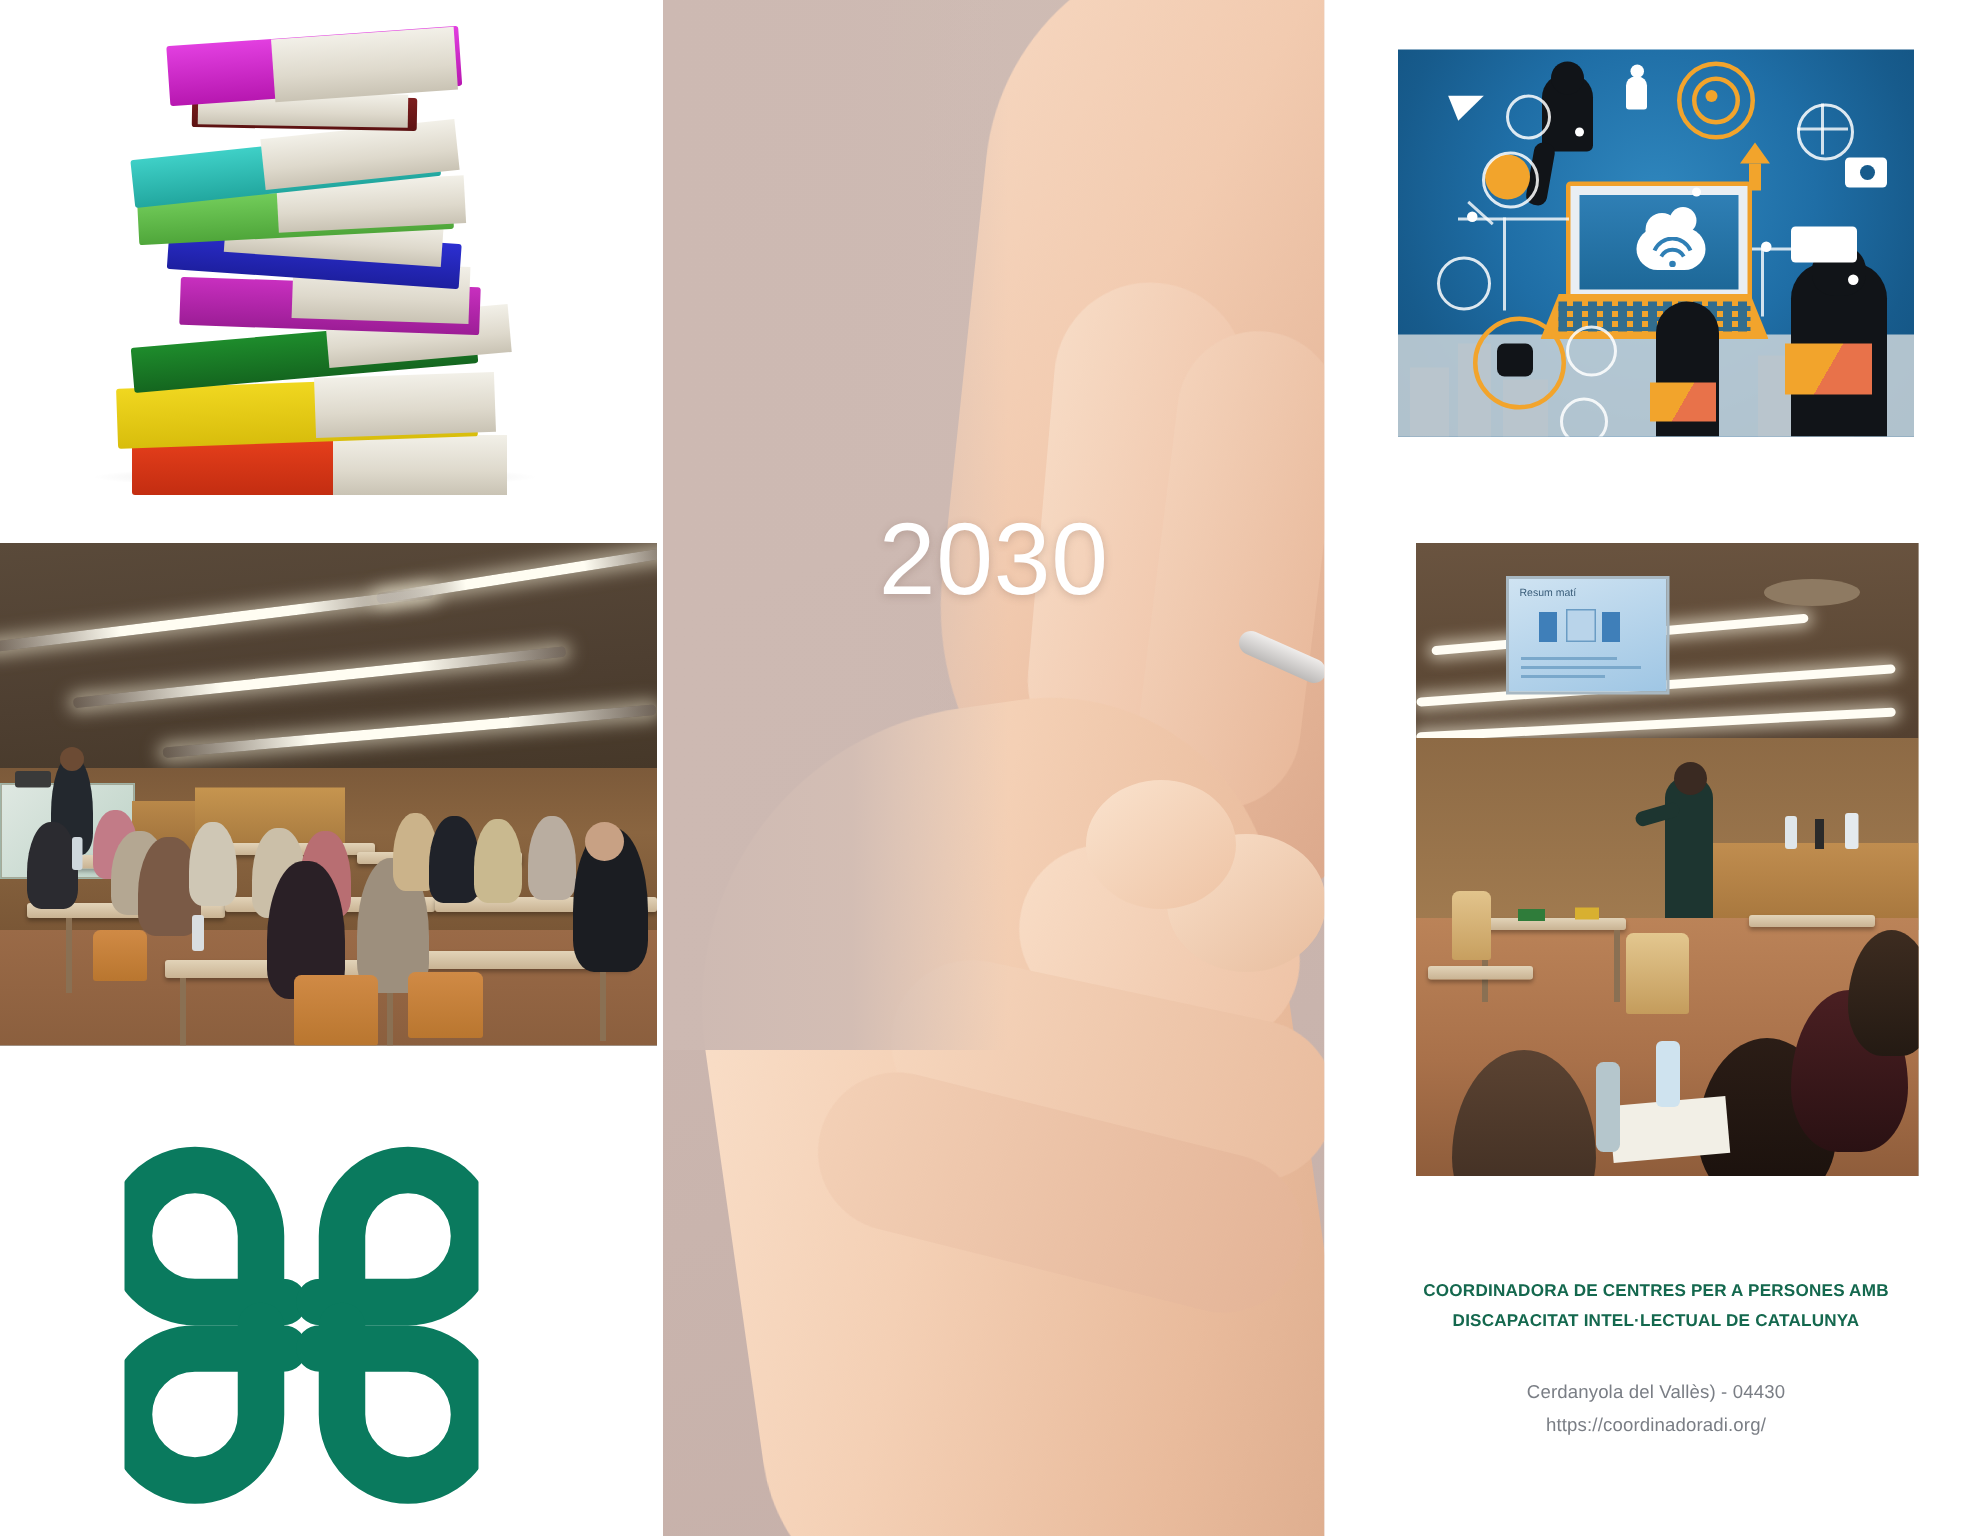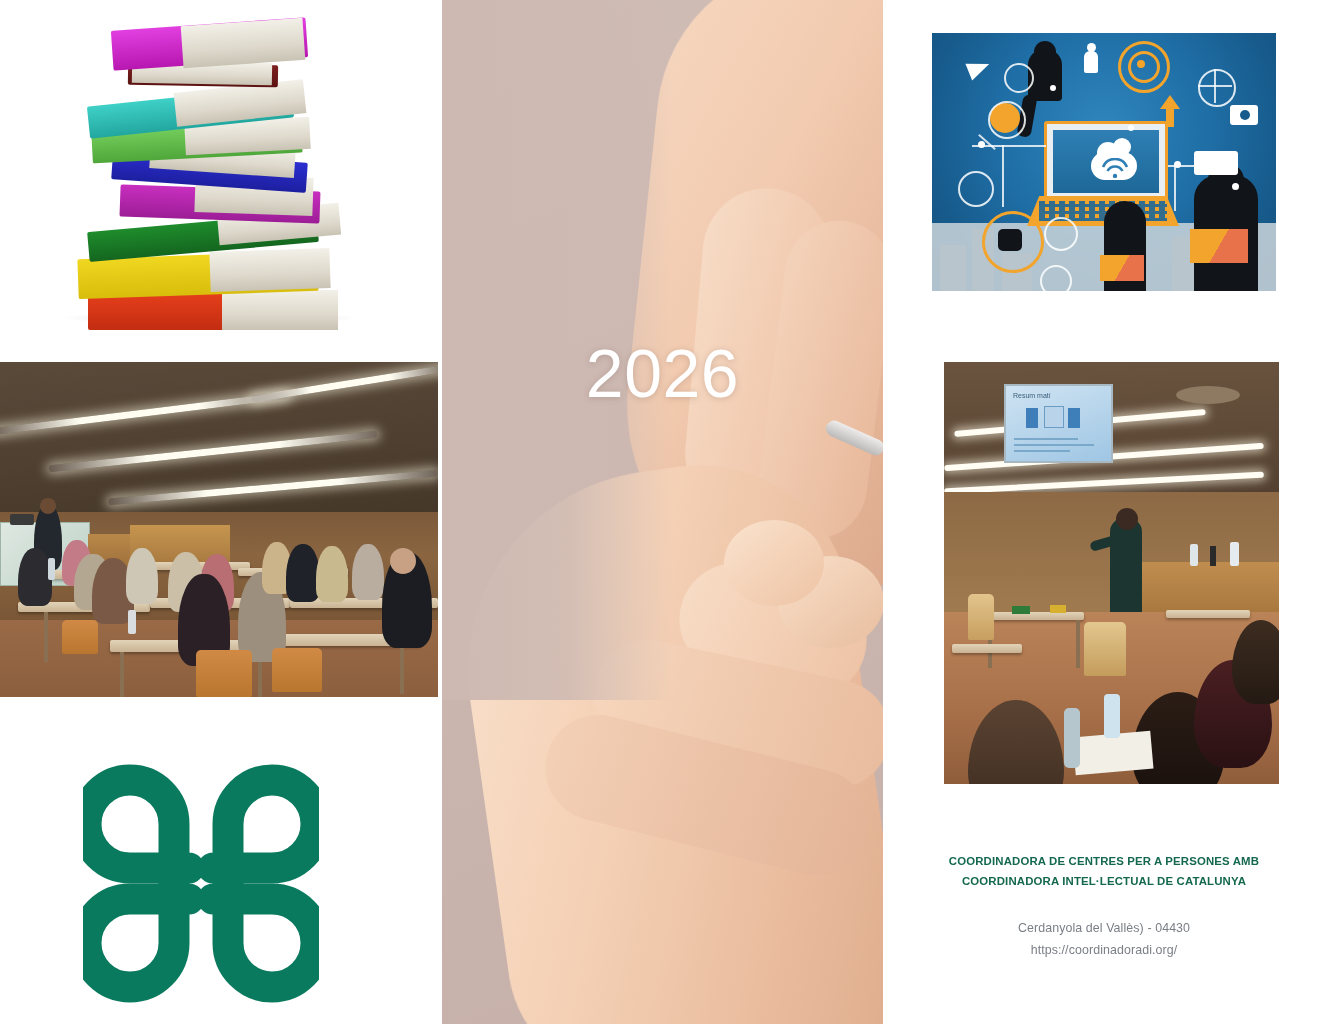--- a/index.html
+++ b/index.html
@@ -252,21 +252,21 @@
       <div class="rm blurp" style="left:336px;top:556px;width:106px;height:92px;border-radius:50%;
                   background:linear-gradient(140deg,#f9e0ca,#e8bd9e);"></div>
       <div class="rm blurp" style="left:282px;top:520px;width:100px;height:86px;border-radius:50%;
                   background:linear-gradient(140deg,#fae3ce,#eec3a4);"></div>
 
       <div class="rm" style="left:0;top:0;width:230px;height:700px;
                   background:linear-gradient(90deg,#cdb9b2 0%,rgba(205,185,178,.85) 55%,rgba(205,185,178,0) 100%);"></div>
     </div>
 
     <div class="title">
-      <span class="ln">2026</span>
+      <span class="ln">2030</span>
     </div>
   </div>
 
   <div class="col-right">
 
     <div class="digital">
       <div class="d-city"></div>
       <div class="d-bld" style="left:8px;height:46px;width:26px;"></div>
       <div class="d-bld" style="left:40px;height:62px;width:22px;"></div>
       <div class="d-bld" style="left:70px;height:38px;width:30px;"></div>
@@ -374,21 +374,21 @@
       <div class="head" style="left:250px;top:298px;width:78px;height:108px;background:linear-gradient(180deg,#4a1f22,#2a1113);"></div>
       <div class="head" style="left:288px;top:258px;width:58px;height:84px;background:linear-gradient(180deg,#3d2c20,#241a13);"></div>
       <div class="rm" style="left:130px;top:372px;width:78px;height:38px;background:#f2efe6;transform:rotate(-5deg);"></div>
       <div class="rm" style="left:160px;top:332px;width:16px;height:44px;background:#cfe3ef;border-radius:4px;"></div>
       <div class="rm" style="left:120px;top:346px;width:16px;height:60px;background:#b5c6cc;border-radius:5px;"></div>
     </div>
 
     <div class="footer">
       <div class="f-head">
         <span class="f-line">COORDINADORA DE CENTRES PER A PERSONES AMB</span>
-        <span class="f-line">COORDINADORA INTEL·LECTUAL DE CATALUNYA</span>
+        <span class="f-line">DISCAPACITAT INTEL·LECTUAL DE CATALUNYA</span>
       </div>
       <div class="f-addr">
         <span class="f-line">Cerdanyola del Vallès) - 04430</span>
         <span class="f-line">https://coordinadoradi.org/</span>
       </div>
     </div>
   </div>
 </div>
 
 </body></html>

